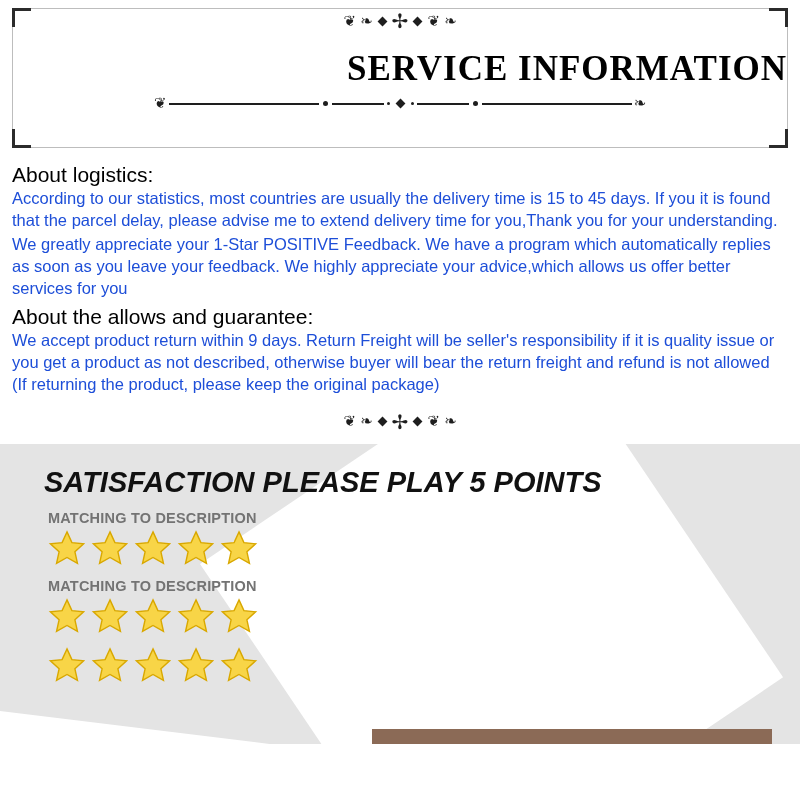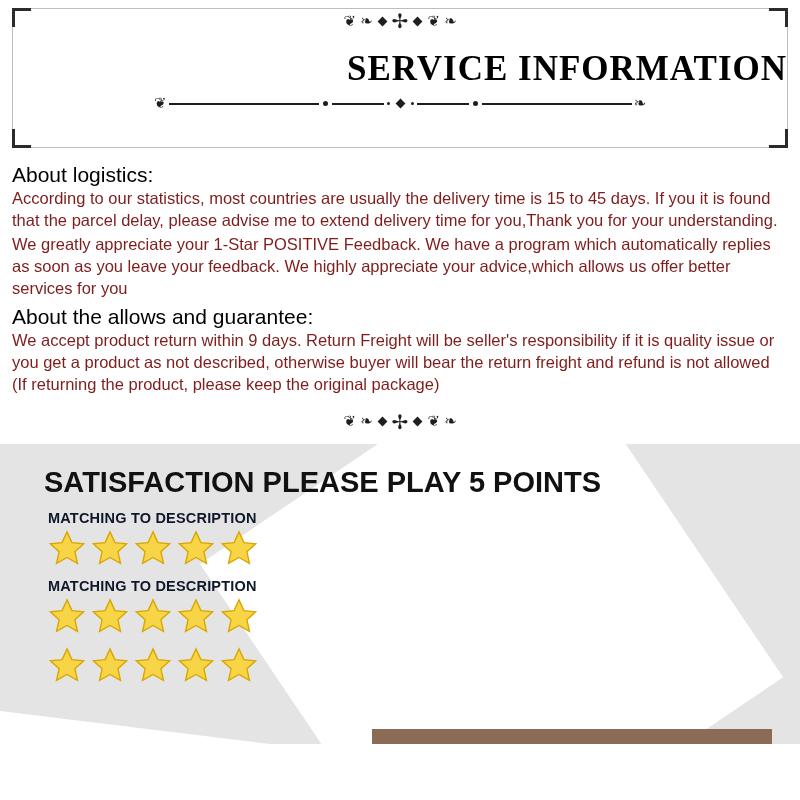--- a/index.html
+++ b/index.html
@@ -104,21 +104,21 @@
   }
   .section-head {
     font-family: "Liberation Sans", sans-serif;
     font-weight: normal;
     font-size: 21px;
     color: #000;
     margin: 4px 0 1px 0;
     line-height: 1.2;
   }
   .section-body {
-    color: #7f1d1d;
+    color: #1d4ed8;
     font-size: 16.5px;
     line-height: 1.33;
     margin: 0 0 2px 0;
   }
 
   
   .divider {
     margin-top: 16px;
     text-align: center;
     line-height: 1;
@@ -152,30 +152,31 @@
   .sat-title {
     position: absolute;
     left: 44px;
     top: 22px;
     font-family: "Liberation Sans", sans-serif;
     font-weight: bold;
     font-size: 29px;
     letter-spacing: 0px;
     color: #111;
     z-index: 5;
+    font-style: italic;
   }
   .rating-block {
     position: absolute;
     left: 48px;
     z-index: 5;
   }
   .rating-block .rlabel {
     font-weight: bold;
     font-size: 14.5px;
-    color: #0f172a;
+    color: #737373;
     margin-bottom: 3px;
     letter-spacing: 0.2px;
   }
   .stars {
     font-size: 0;
     line-height: 0;
   }
   .star {
     display: inline-block;
     width: 38px;

